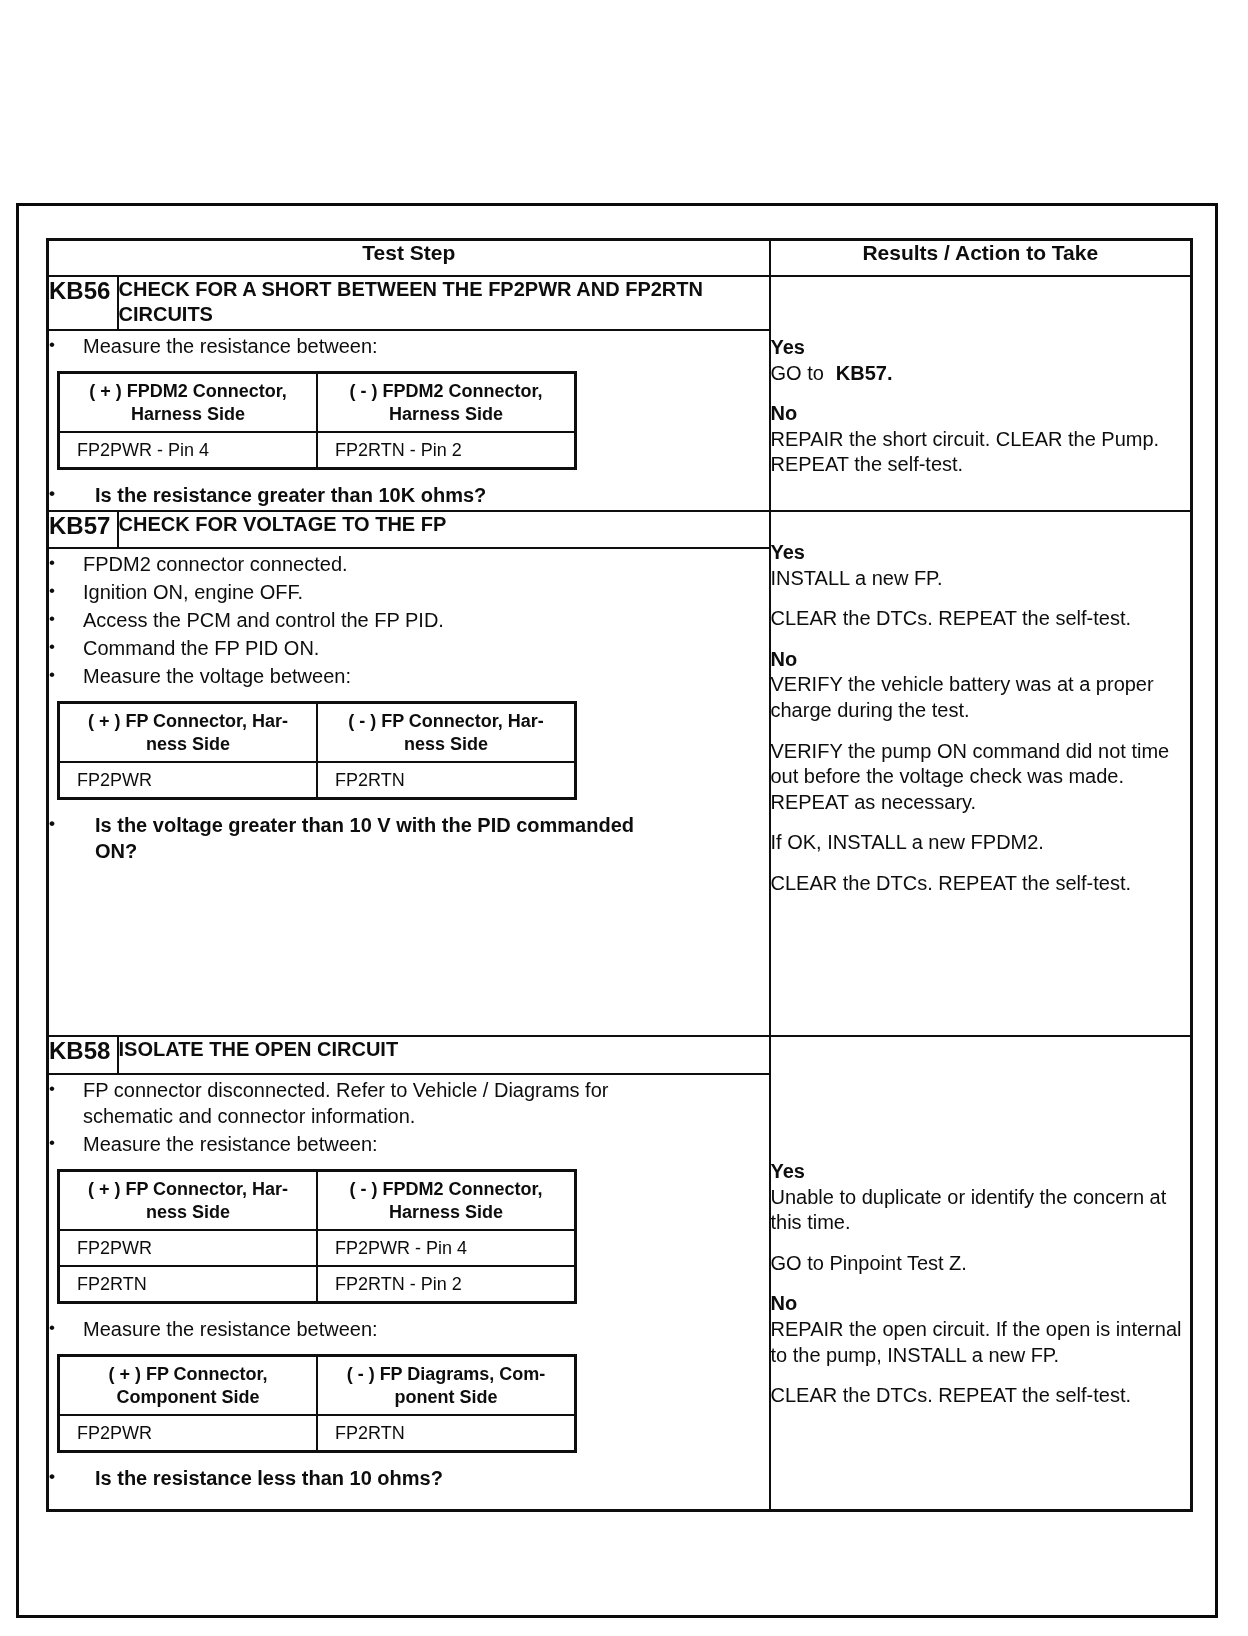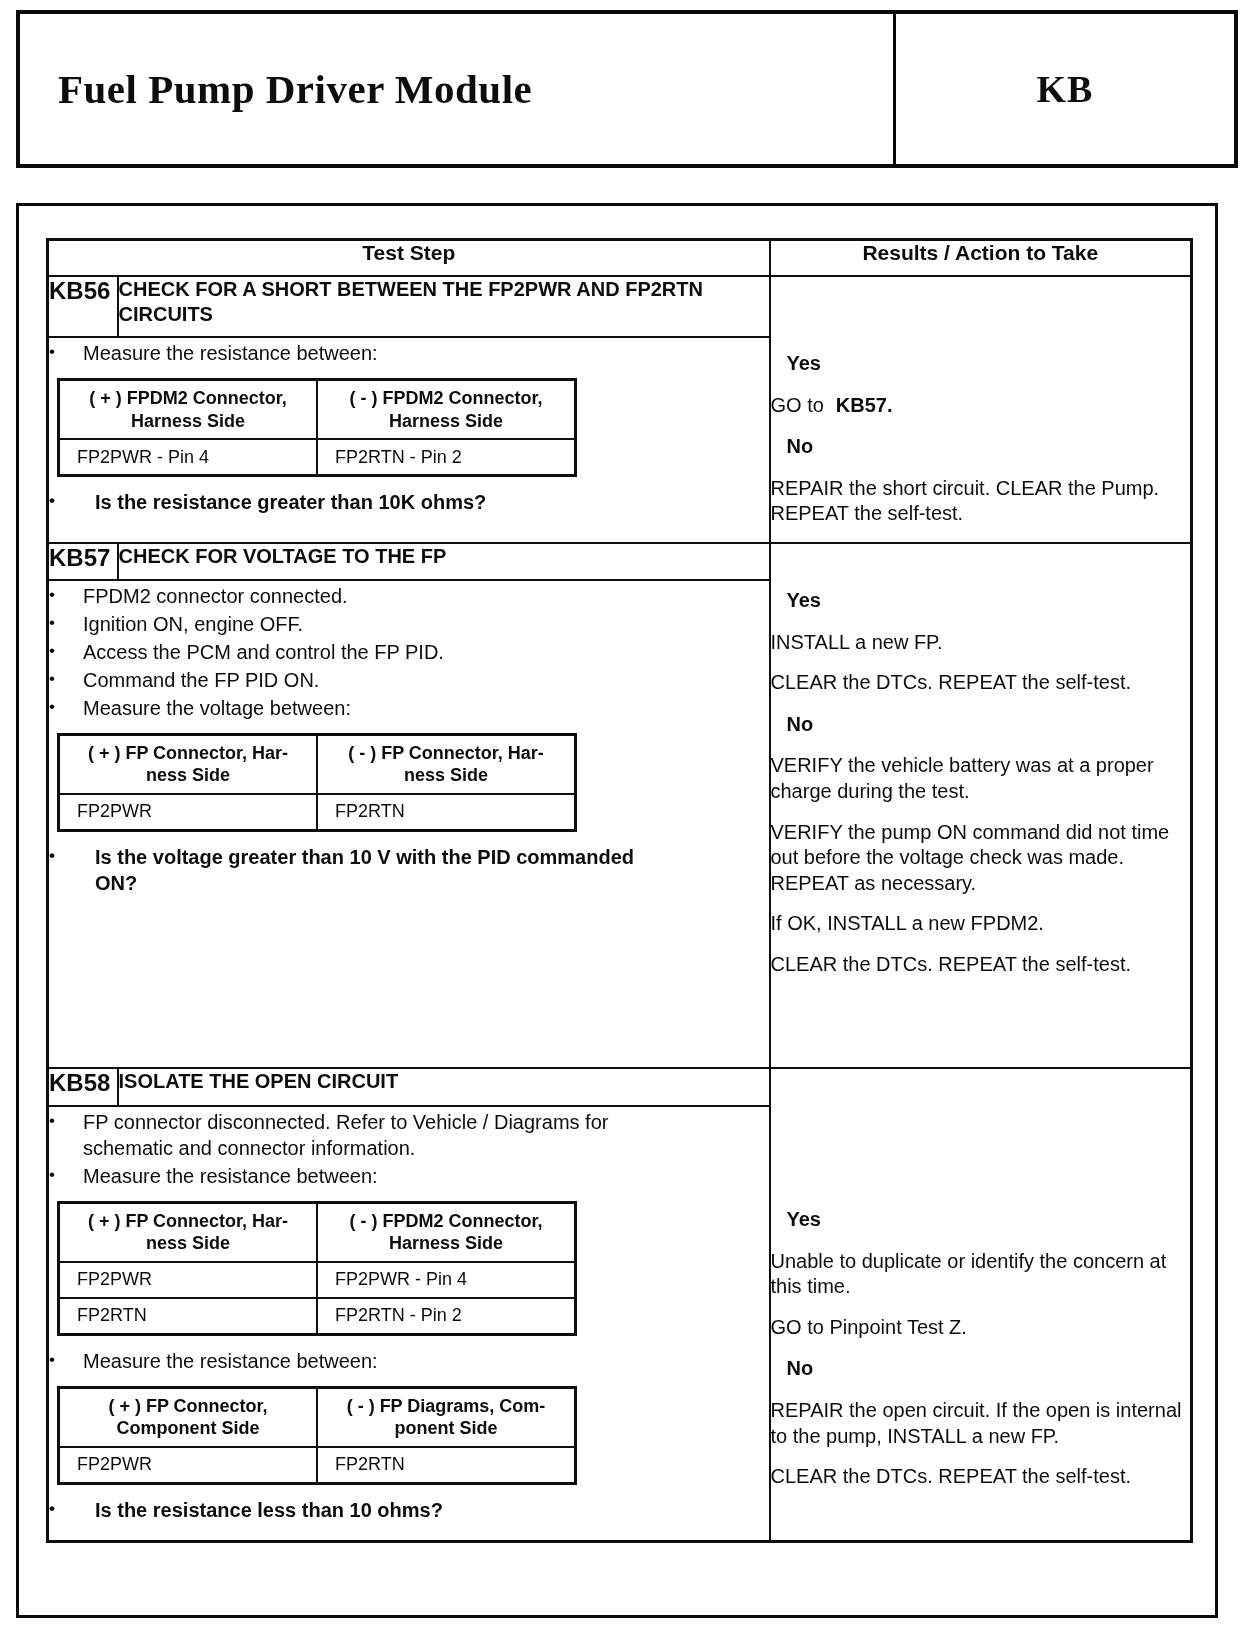--- a/index.html
+++ b/index.html
@@ -133,39 +133,31 @@
     height:28px;
     vertical-align:middle;
     padding-left:17px;
   }
   
   .results-cell{
     padding:6px 10px 6px 14px;
   }
   .res{font-size:20px;line-height:1.28;}
   .res p{margin:0 0 15px 0;}
-  .res p.lbl{font-weight:bold;margin:16px;}
+  .res p.lbl{font-weight:bold;margin:0;}
   .res-kb56{padding-top:58px;}
   .res-kb57{padding-top:28px;}
   .res-kb58{padding-top:122px;}
   .goto-target{font-weight:bold;margin-left:12px;text-align:center;}
 </style>
 </head>
 <body>
 
 <div class="page">
 
-  <div class="header-box">
-    <div class="header-title-cell">
-      <h1>Fuel Pump Driver Module</h1>
-    </div>
-    <div class="header-code-cell">
-      <div class="code">KB</div>
-    </div>
-  </div>
 
   <div class="content-box">
     <table class="test-table">
       <colgroup>
           <col class="col-id">
           <col class="col-step">
           <col class="col-results">
         </colgroup>
 
       <tbody>

